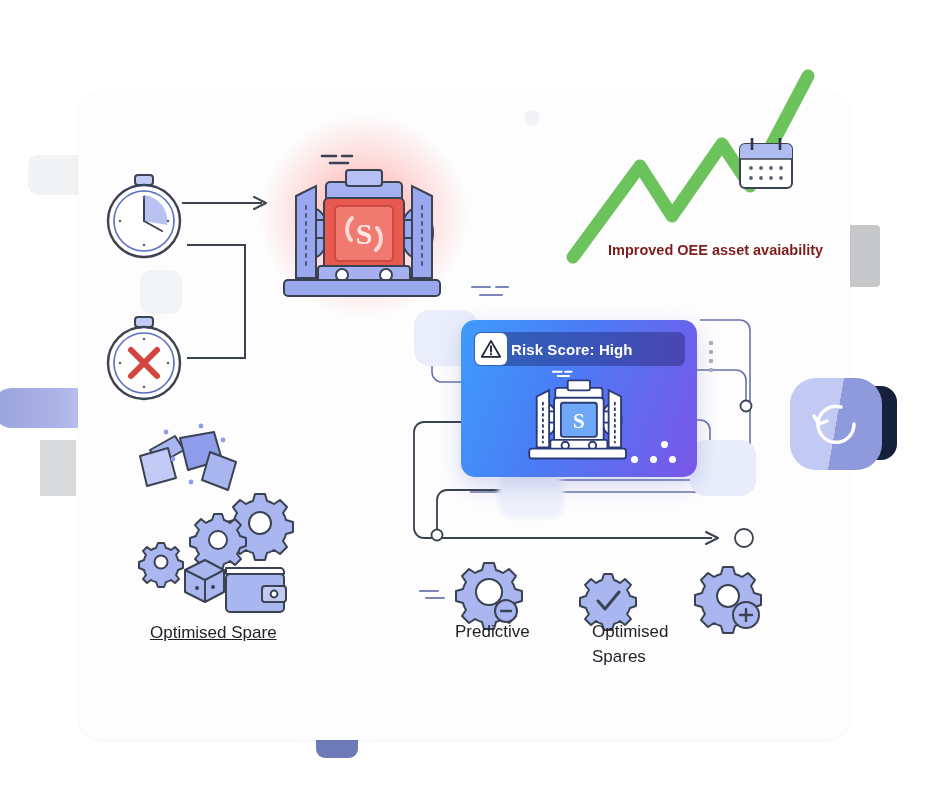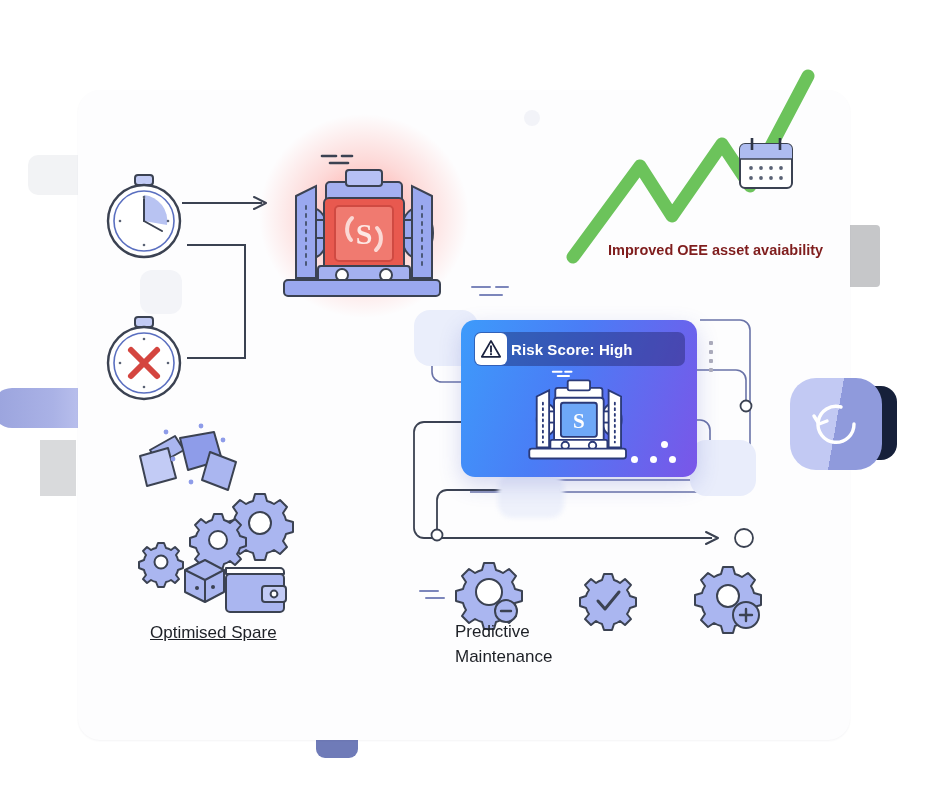--- a/index.html
+++ b/index.html
@@ -506,16 +506,19 @@
       <circle cx="18" cy="19" r="13" fill="#aab6f0" stroke="#3b4252" stroke-width="2"></circle>
       <g stroke="#3b4252" stroke-width="2.4" stroke-linecap="round">
         <line x1="12" y1="19" x2="24" y2="19"></line>
         <line x1="18" y1="13" x2="18" y2="25"></line>
       </g>
     </g>
   </svg>
 
   <div class="cap cap-pred">
     <div>Predictive</div>
-    <div>Maintenance</div>
   </div>
+  <div class="cap cap-opts">
+    <div>Optimised</div>
+    <div>Spares</div>
+  </div>
 
 </div>
 
 </body></html>

